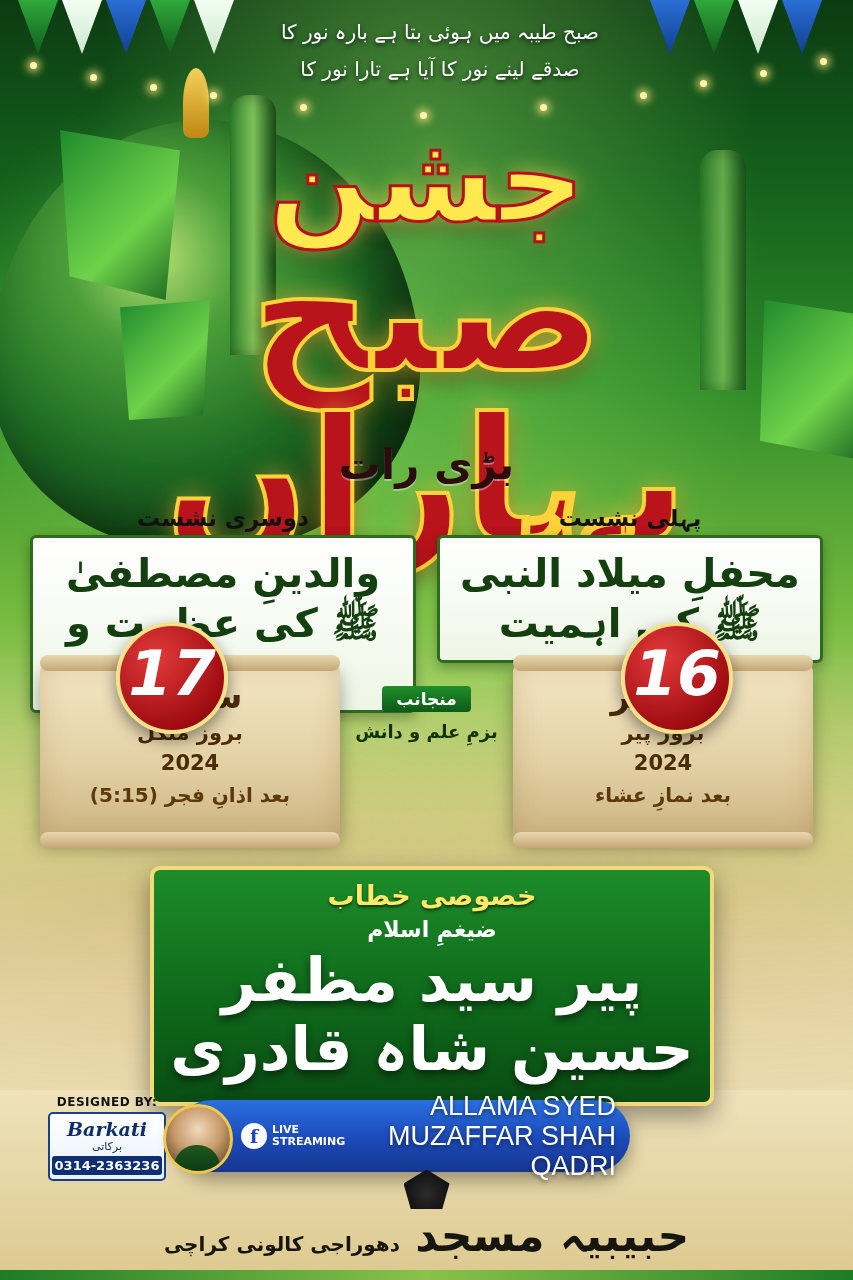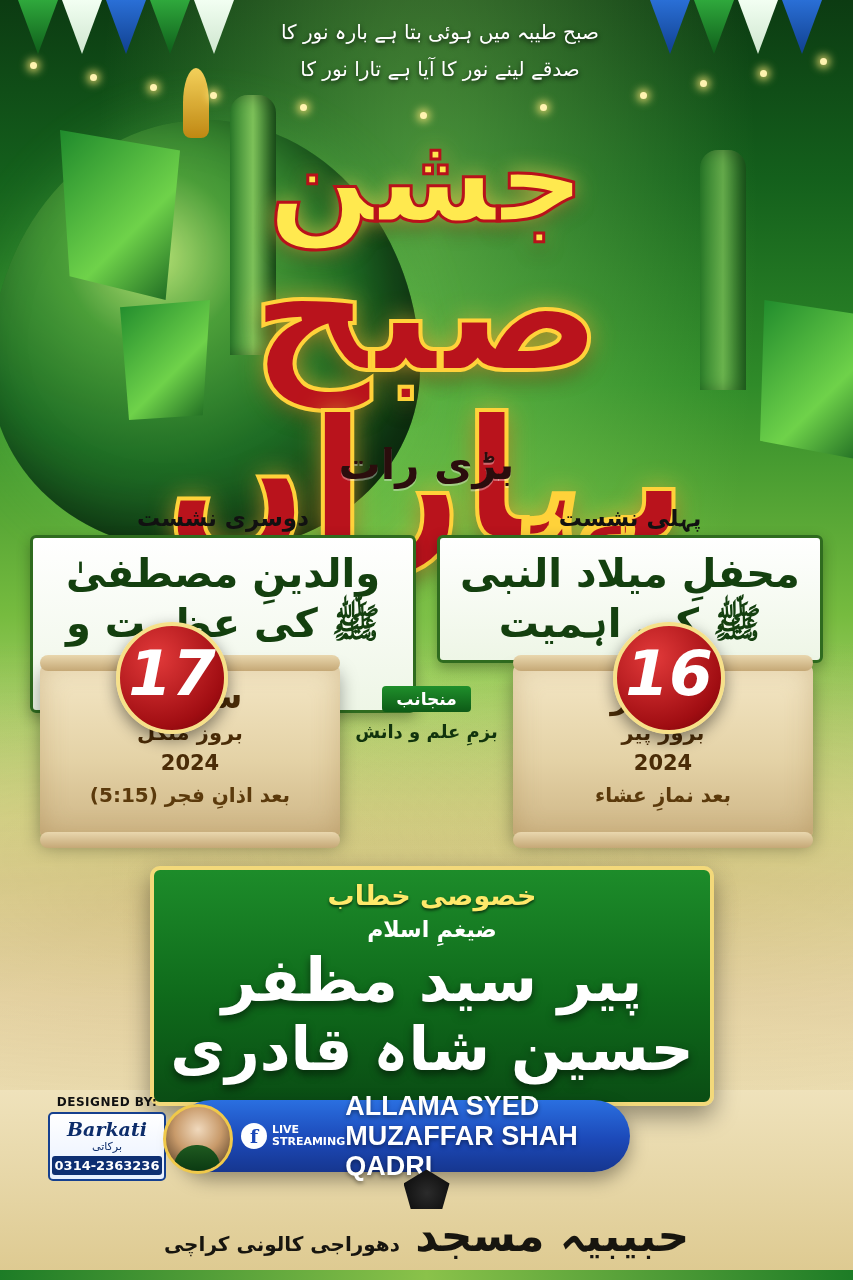--- a/index.html
+++ b/index.html
@@ -255,21 +255,21 @@
     background: radial-gradient(circle at 35% 30%, #e23a3a, #a00d12 70%, #6d0206);
     border: 4px solid #f6e08a;
     color: #fff;
     font-size: 63px;
     font-weight: bold;
     line-height: 96px;
     text-align: center;
     box-shadow: 0 6px 16px rgba(0,0,0,0.45);
     font-style: italic;
   }
-  .daybadge.d16 { right: 100px; text-align: center; }
+  .daybadge.d16 { right: 92px; text-align: center; }
   .daybadge.d17 { left: 88px; }
 
   .mid-green {
     position: absolute;
     left: 50%;
     top: 50px;
     transform: translateX(-50%);
     width: 190px;
     text-align: center;
     z-index: 9;
@@ -417,24 +417,24 @@
   .livebar .live {
     margin-left: 5px;
     font-size: 11px;
     font-weight: bold;
     color: #fff;
     line-height: 1.1;
     text-align: left;
   }
   .livebar .speakername {
     flex: 1;
-    text-align: left;
+    text-align: right;
     color: #fff;
     font-family: "Liberation Sans", sans-serif;
-    font-weight: bold;
+    font-weight: normal;
     font-size: 27px;
     line-height: 1.12;
     text-shadow: 0 2px 4px rgba(0,0,0,0.45);
     padding-right: 14px;
   }
 
   
   .venue {
     position: absolute;
     left: 0; right: 0;

